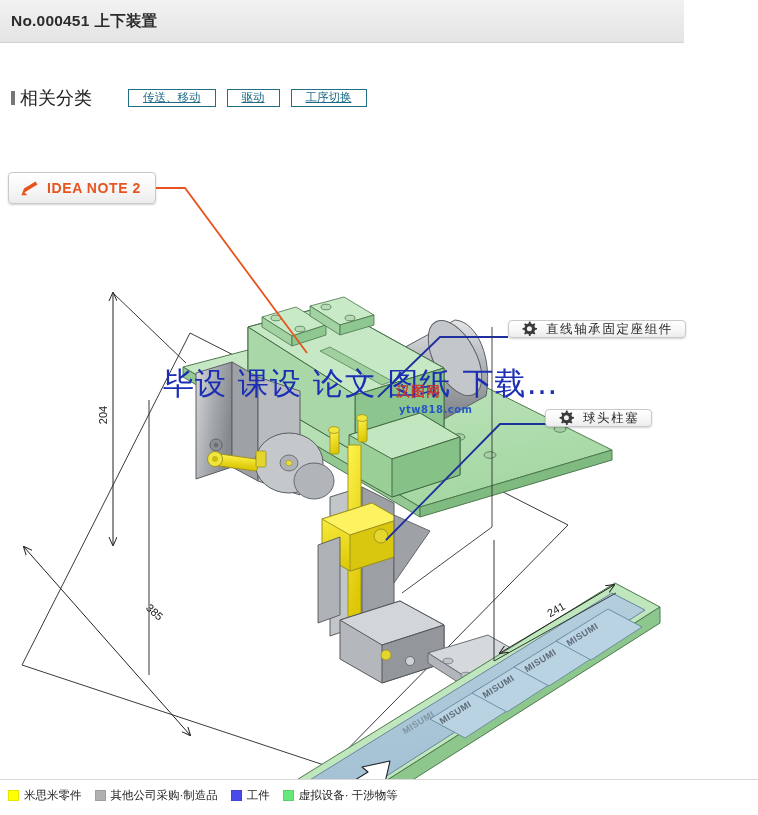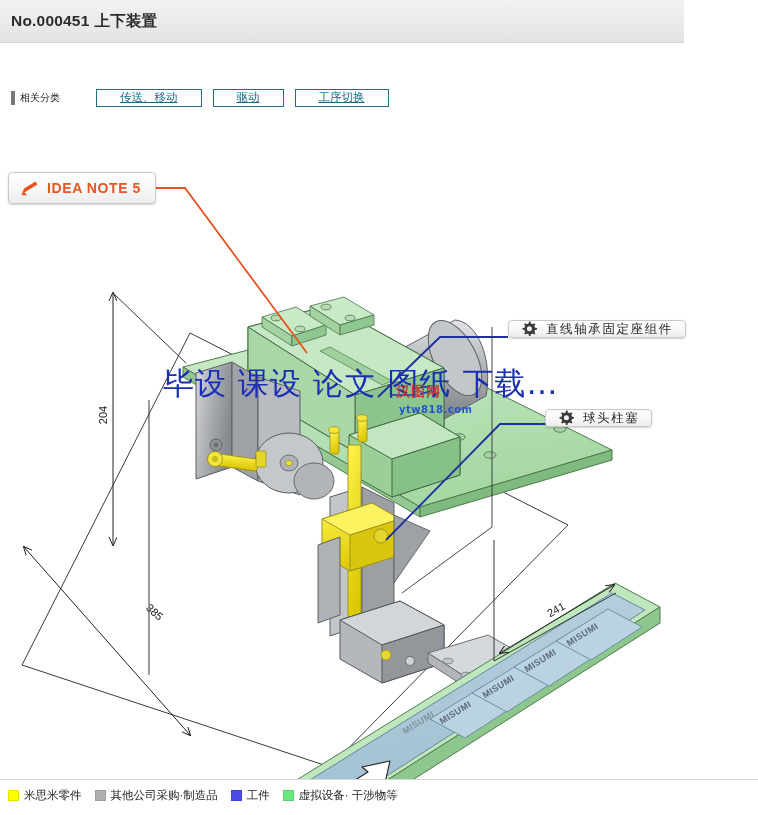--- a/index.html
+++ b/index.html
@@ -39,25 +39,25 @@
   
   .tagrow {
     position: absolute; left: 11px; top: 88px;
     height: 20px;
     display: flex; align-items: center;
   }
   .tagrow-bar {
     width: 4px; height: 14px; background: #777; margin-right: 5px;
   }
   .tagrow-label {
-    font-size: 10px; color: #222; white-space: nowrap; margin-right: 36px;
+    font-size: 18px; color: #222; white-space: nowrap; margin-right: 36px;
   }
   .tag {
     display: inline-flex; align-items: center; justify-content: center;
-    height: 18px; padding: 0 23px; margin-right: 11px;
+    height: 18px; padding: 0 14px; margin-right: 11px;
     border: 1px solid #1f6f86;
     background: #ffffff;
     color: #1b6a86; font-size: 11.5px; white-space: nowrap;
     line-height: 1;
   }
 
   
   #figure {
     position: absolute; left: 0; top: 115px;
     width: 758px; height: 665px;
@@ -377,21 +377,21 @@
     </svg>
   </div>
 
   <div class="callout" id="callout-idea">
     <span class="ic">
       <svg width="20" height="17" viewBox="0 0 20 17">
         <path d="M2.5,15 L5,8.5 L16.5,1.5 L18.5,4.5 L7,11.5 Z" fill="#e8541f"></path>
         <path d="M2.2,15.2 L8.5,15.2 L5.2,12.2 Z" fill="#e8541f"></path>
       </svg>
     </span>
-    <span class="txt">IDEA NOTE 5</span>
+    <span class="txt">IDEA NOTE 2</span>
   </div>
 
   <div class="callout" id="callout-bearing">
     <span class="ic">
       <svg width="16" height="16" viewBox="0 0 16 16">
         <path fill="#3a3a3a" d="M8,0.6 L9.5,0.6 L9.9,2.6 A5.6,5.6 0 0 1 11.6,3.3 L13.3,2.2 L14.4,3.3 L13.3,5 A5.6,5.6 0 0 1 14,6.7 L16,7.1 L16,8.6 L14,9 A5.6,5.6 0 0 1 13.3,10.7 L14.4,12.4 L13.3,13.5 L11.6,12.4 A5.6,5.6 0 0 1 9.9,13.1 L9.5,15.1 L8,15.1 L7.6,13.1 A5.6,5.6 0 0 1 5.9,12.4 L4.2,13.5 L3.1,12.4 L4.2,10.7 A5.6,5.6 0 0 1 3.5,9 L1.5,8.6 L1.5,7.1 L3.5,6.7 A5.6,5.6 0 0 1 4.2,5 L3.1,3.3 L4.2,2.2 L5.9,3.3 A5.6,5.6 0 0 1 7.6,2.6 Z"></path>
         <circle cx="8.4" cy="7.85" r="2.5" fill="#f2f2f2"></circle>
       </svg>
     </span>
     <span class="txt">直线轴承固定座组件</span>

